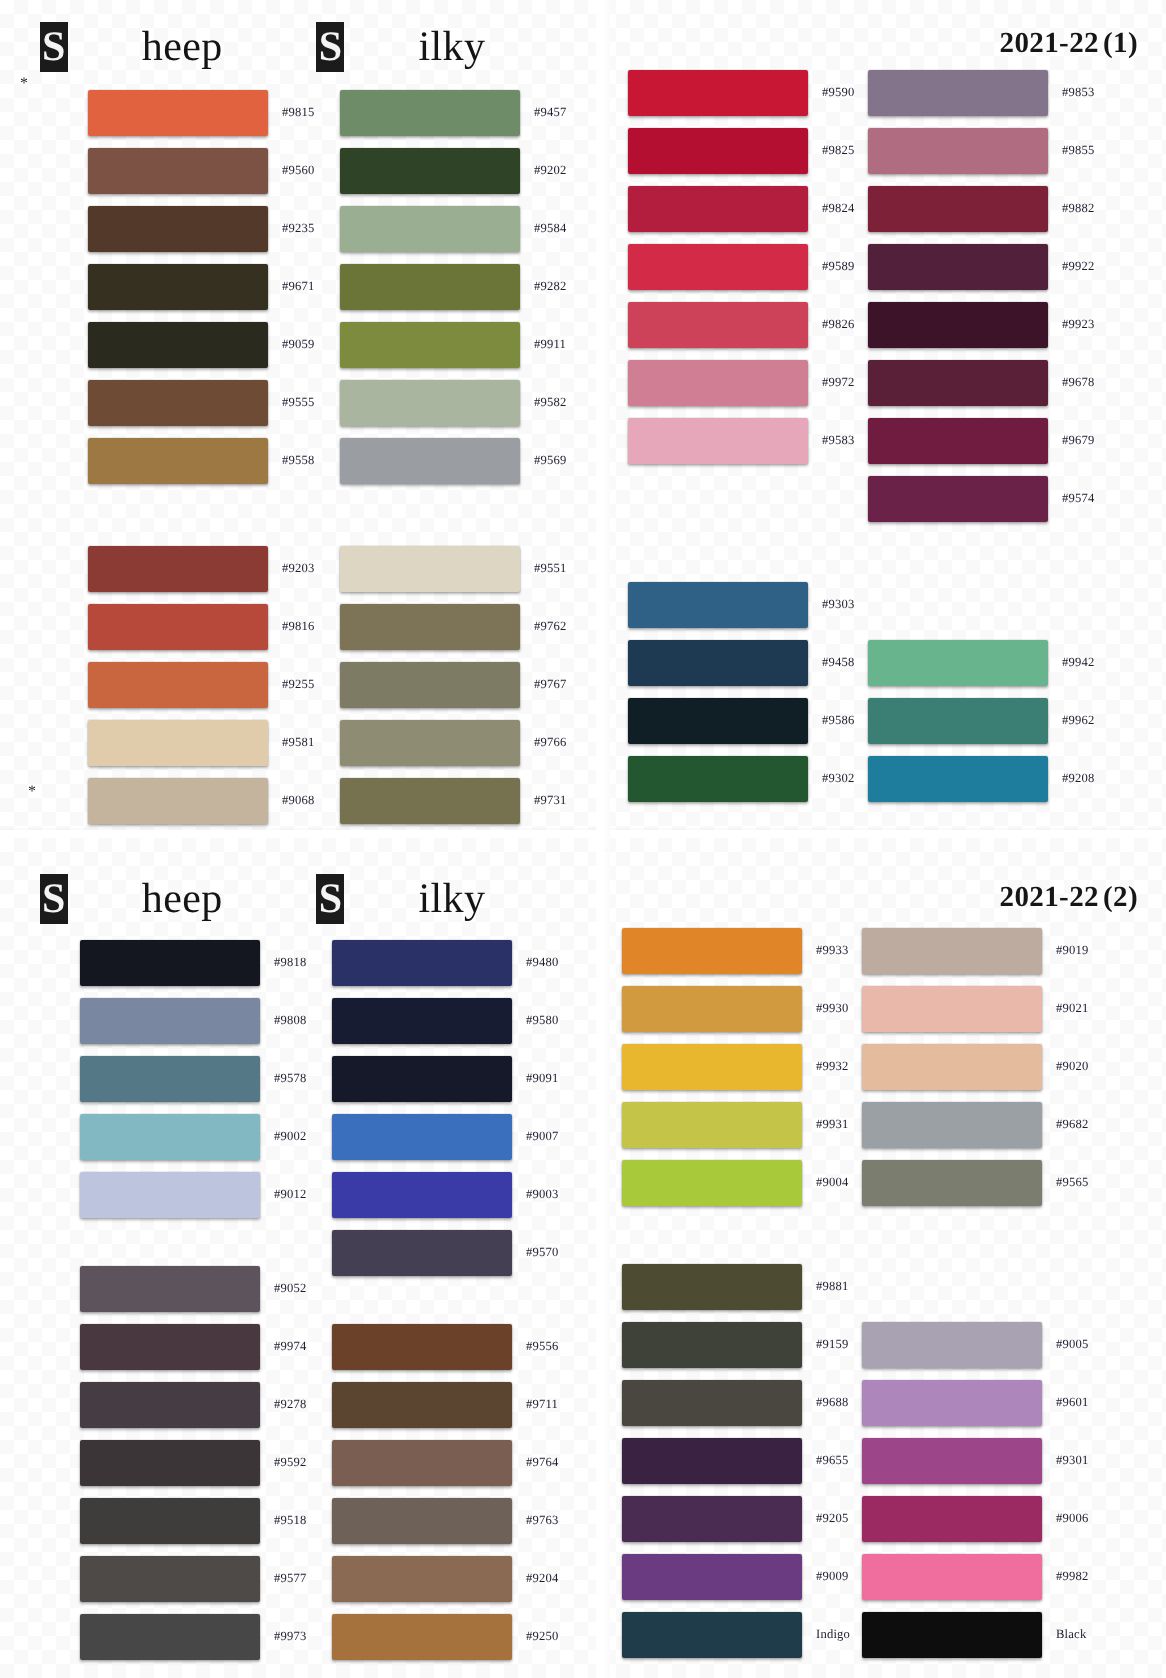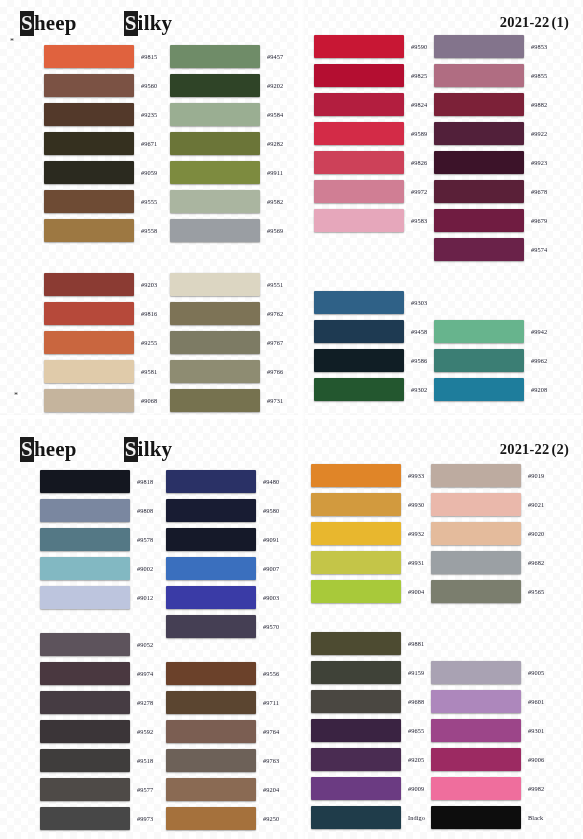--- a/index.html
+++ b/index.html
@@ -68,21 +68,21 @@
     white-space: nowrap;
   }
   .brand .cap {
     display: inline-block;
     background: #1b1b1b;
     color: #f4f4f4;
     padding: 0 1px;
     margin-right: 0px;
     font-weight: 700;
   }
-  .brand .rest { font-weight: 700; }
+  .brand .rest { font-weight: 400; margin-left: 37px; }
   .brand .word + .word { margin-left: 7px; padding-left: 40px; }
 
   .season {
     position: absolute;
     right: 14px;
     top: 14px;
     font-size: 14.5px;
     font-weight: 700;
     color: #161616;
     letter-spacing: .2px;

